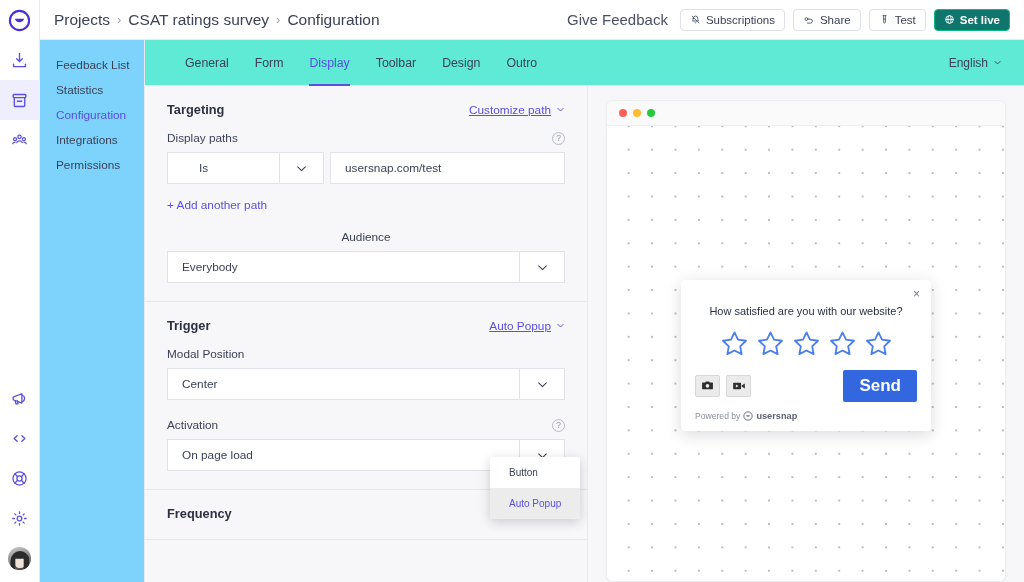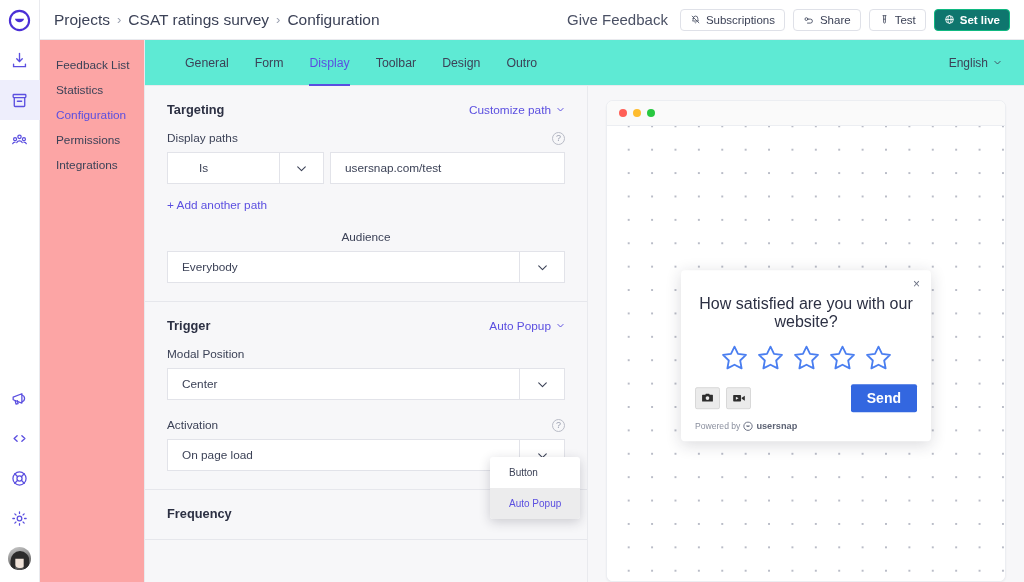--- a/index.html
+++ b/index.html
@@ -73,21 +73,21 @@
   }
   .pill.green {
     background: #0f766e; border-color: #10b981; color: #fff; font-weight: 600;
   }
 
   
   .body { flex: 1 1 auto; display: flex; min-height: 0; }
 
   .navcol {
     width: 105px; flex: 0 0 105px;
-    background: #fca5a5; border-right: 1px solid #e9eaee;
+    background: #7dd3fc; border-right: 1px solid #e9eaee;
     padding-top: 12px;
   }
   .nav-item {
     font-size: 11.8px; color: #3c4257; padding: 5.5px 0 5.5px 16px;
     cursor: pointer; white-space: nowrap;
   }
   .nav-item.active { color: #5b4fe0; }
 
   .content { flex: 1 1 auto; display: flex; flex-direction: column; min-width: 0; background:#fff; }
 
@@ -120,21 +120,21 @@
     border-right: 1px solid #e9eaee;
     background: #f7f7f9;
     overflow: hidden;
     position: relative;
   }
   .section { padding: 16px 22px 18px 22px; border-bottom: 1px solid #e6e7ec; }
   .sec-head { display: flex; align-items: center; margin-bottom: 14px; }
   .sec-title { font-size: 12.8px; font-weight: 700; color: #2c3043; }
   .sec-action {
     margin-left: auto; font-size: 11.8px; color: #5b4fe0; cursor: pointer;
-    display: flex; align-items: center; gap: 5px;
+    display: flex; align-items: center; gap: 5px; text-decoration: underline;
   }
   .field-label-row { display: flex; align-items: center; margin-bottom: 7px; }
   .field-label { font-size: 11.8px; color: #3c4257; }
   .help {
     margin-left: auto; width: 13px; height: 13px; border-radius: 50%;
     border: 1px solid #b9bcc7; color: #9aa0b0; font-size: 9px;
     display:flex; align-items:center; justify-content:center; cursor: pointer;
   }
   .row { display: flex; gap: 0; }
   .ctl {
@@ -193,33 +193,33 @@
     width: 250px;
     background: #fff; border-radius: 4px;
     box-shadow: 0 3px 16px rgba(30,32,50,.16);
     padding: 12px 14px 10px 14px;
   }
   .modal-close {
     position: absolute; right: 11px; top: 8px;
     font-size: 12px; color: #6b7183; cursor: pointer; line-height: 1;
   }
   .modal-q {
-    font-size: 16px; color: #2c3043; text-align: center;
+    font-size: 11px; color: #2c3043; text-align: center;
     margin: 13px 0 0 0; font-weight: 400;
   }
   .stars { display: flex; justify-content: center; gap: 7px; margin: 12px 0 2px 0; }
   .star { cursor: pointer; }
   .modal-actions { display: flex; align-items: center; margin-top: 12px; }
   .icon-btn {
     width: 25px; height: 22px; background: #ebebeb; border: 1px solid #d8d8d8;
     border-radius: 2px; display: flex; align-items: center; justify-content: center;
     cursor: pointer; margin-right: 6px;
   }
   .send {
-    margin-left: auto; background: #3367e0; color: #fff; font-size: 14px;
+    margin-left: auto; background: #3367e0; color: #fff; font-size: 17px;
     font-weight: 700; border-radius: 2px; padding: 6px 16px; cursor: pointer;
   }
   .powered {
     margin-top: 9px; text-align: center; font-size: 8.6px; color: #8a8f9e;
     display: flex; align-items: center; justify-content: flex-start; gap: 3px;
   }
   .powered b { color: #5d6374; font-size: 9.2px; }
 </style>
 </head>
 <body>
@@ -338,22 +338,22 @@
         </div>
       </div>
     </div>
 
     <div class="body">
 
       <div class="navcol">
         <div class="nav-item">Feedback List</div>
         <div class="nav-item">Statistics</div>
         <div class="nav-item active">Configuration</div>
+        <div class="nav-item">Integrations</div>
         <div class="nav-item">Permissions</div>
-        <div class="nav-item">Integrations</div>
       </div>
 
       <div class="content">
 
         <div class="tabbar">
           <div class="tabs">
             <div class="tab">General</div>
             <div class="tab">Form</div>
             <div class="tab active">Display</div>
             <div class="tab">Toolbar</div>

